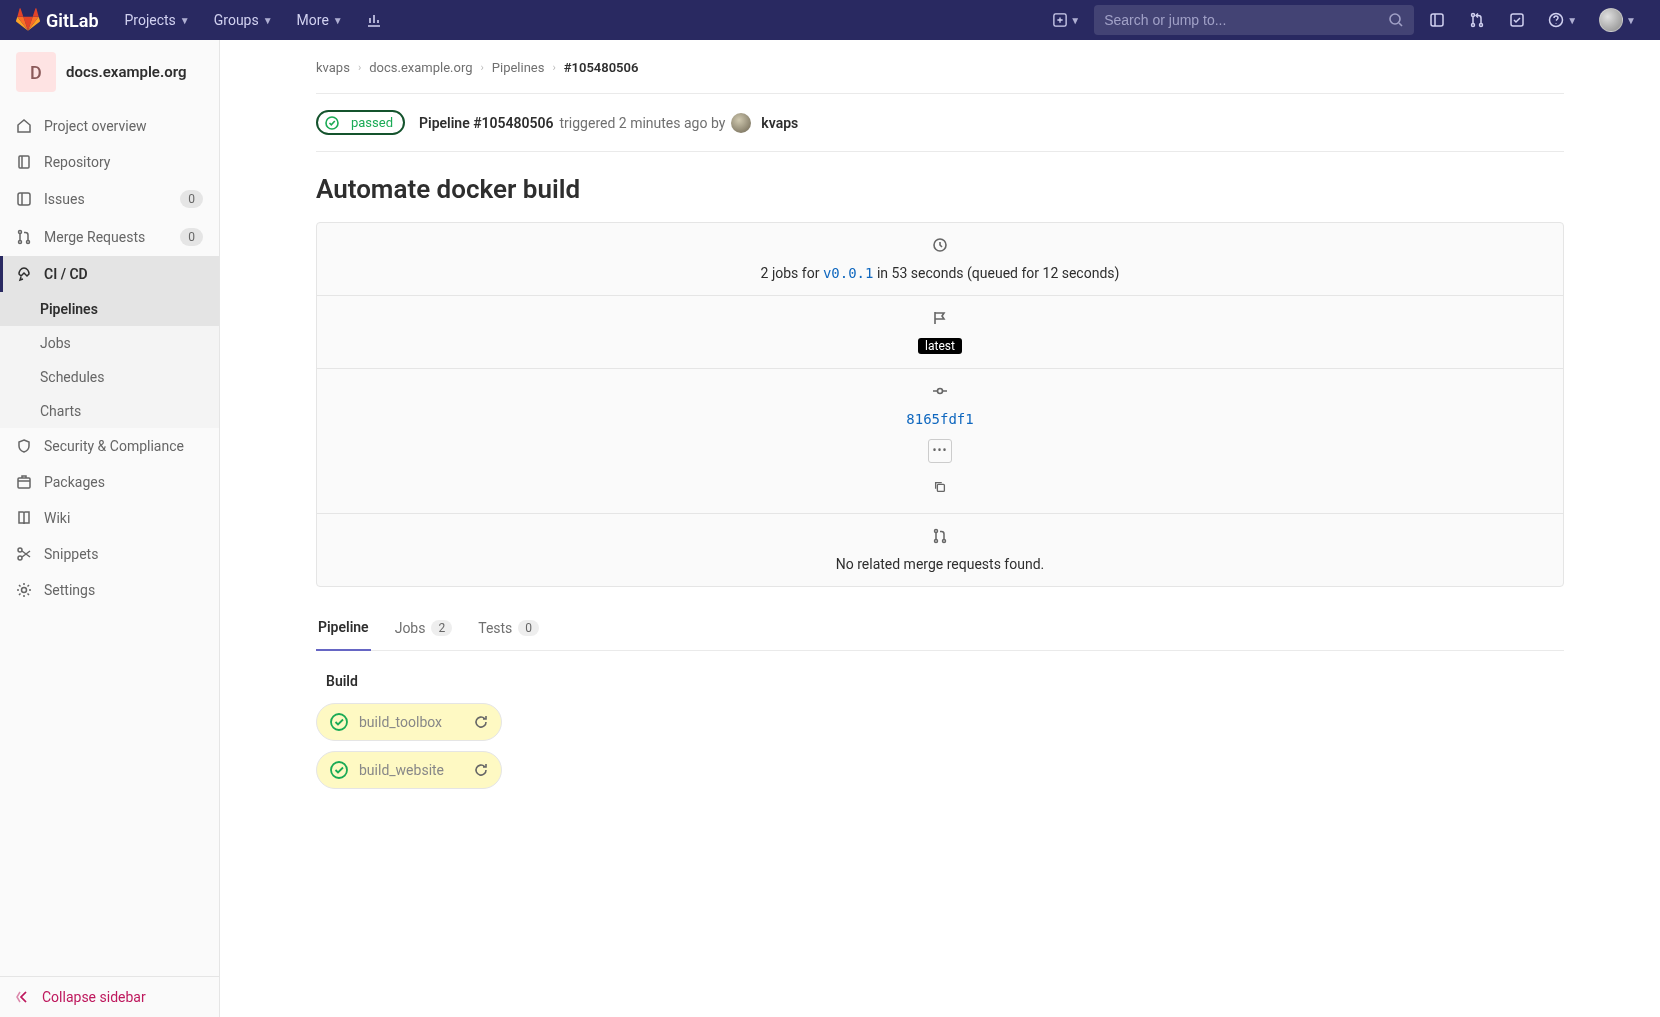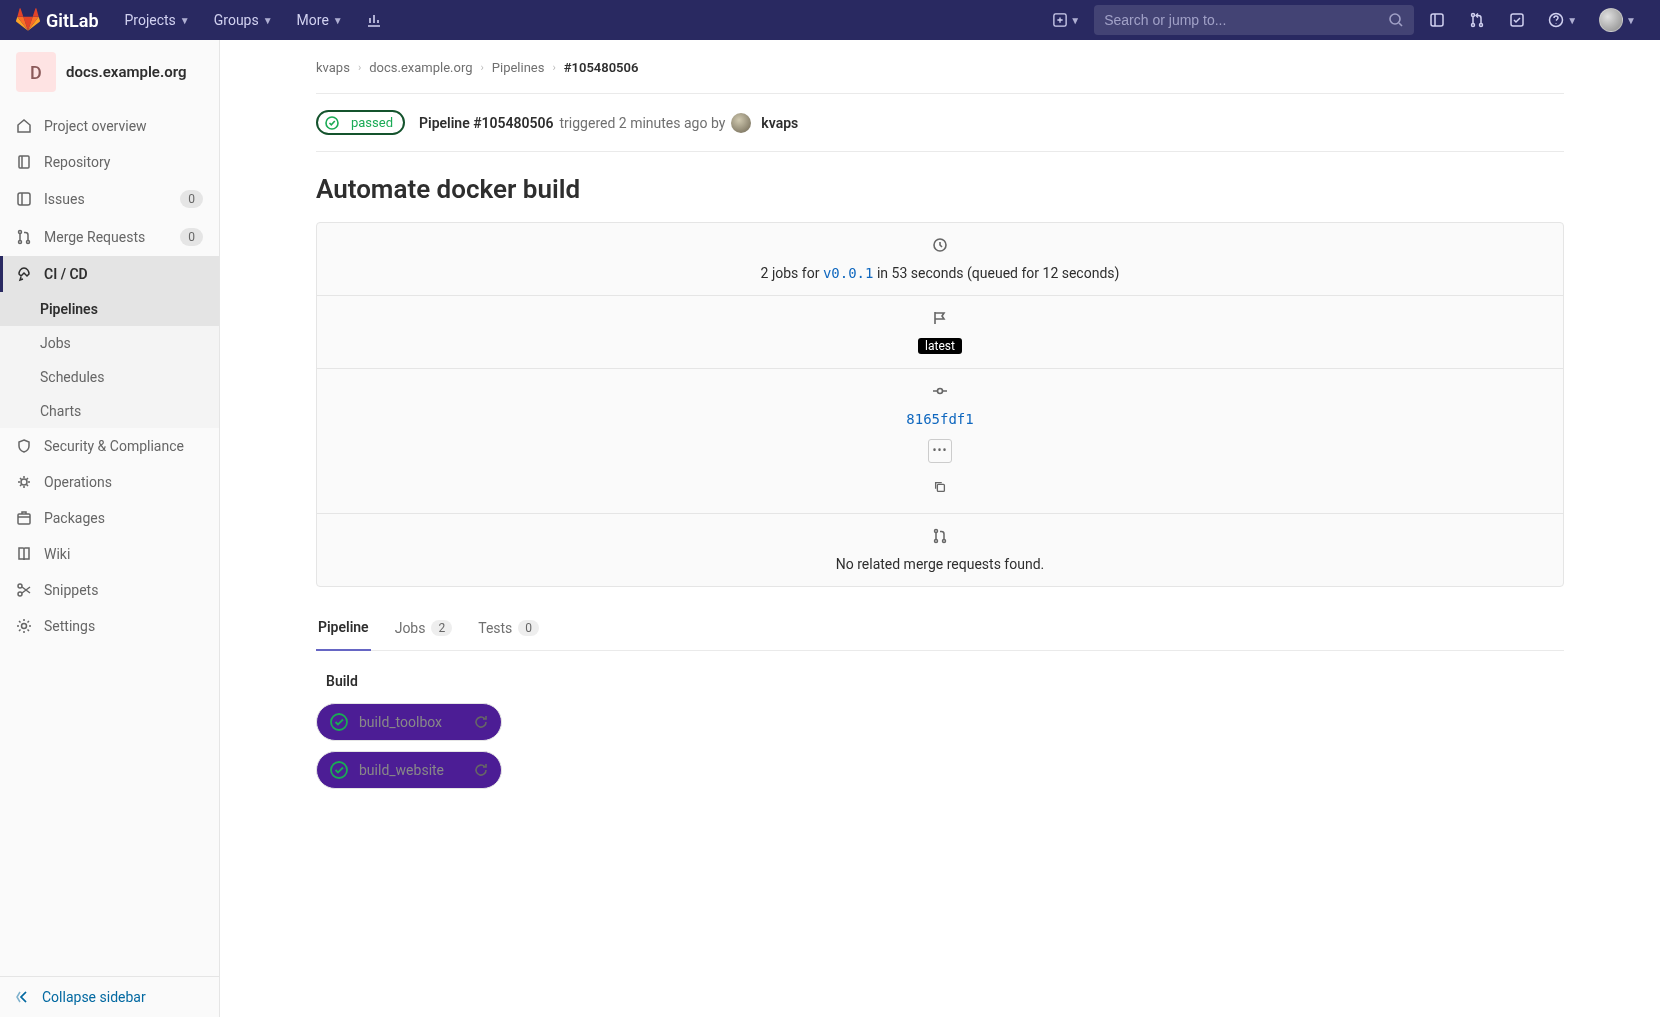--- a/index.html
+++ b/index.html
@@ -34,21 +34,21 @@
 .sidebar-nav { flex: 1; overflow-y: auto; padding-top: 4px; }
 .nav-section { list-style: none; }
 .nav-row { display: flex; align-items: center; padding: 10px 16px; color: #666; cursor: pointer; gap: 12px; }
 .nav-row.active { background: #e4e4e4; color: #2e2e2e; border-left: 3px solid #292961; padding-left: 13px; font-weight: 600; }
 .nav-row svg { width: 16px; height: 16px; flex-shrink: 0; }
 .nav-row .label { flex: 1; }
 .nav-badge { background: #e5e5e5; color: #666; border-radius: 10px; font-size: 12px; padding: 0 8px; line-height: 18px; }
 .subnav { list-style: none; background: #f4f4f4; }
 .subnav-row { padding: 9px 16px 9px 40px; color: #666; cursor: pointer; font-size: 14px; }
 .subnav-row.active { background: #e4e4e4; font-weight: 600; color: #2e2e2e; }
-.sidebar-footer { border-top: 1px solid #e5e5e5; padding: 12px 16px; display: flex; align-items: flex-end; gap: 10px; color: #0369a1; cursor: pointer; }
+.sidebar-footer { border-top: 1px solid #e5e5e5; padding: 12px 16px; display: flex; align-items: flex-end; gap: 10px; color: #be185d; cursor: pointer; }
 .sidebar-footer svg { width: 16px; height: 16px; }
 
 
 .main { flex: 1; overflow-y: auto; padding: 20px 96px; }
 .breadcrumb { display: flex; align-items: center; gap: 8px; font-size: 13px; color: #707070; padding-bottom: 18px; border-bottom: 1px solid #eaeaea; }
 .breadcrumb .sep { color: #bbb; font-size: 11px; }
 .breadcrumb .current { font-weight: 600; color: #2e2e2e; }
 
 .pipeline-header { display: flex; align-items: center; gap: 14px; padding: 16px 0; border-bottom: 1px solid #eaeaea; }
 .status-badge { border: 2px solid #14532d; color: #1aaa55; border-radius: 14px; padding: 3px 10px 3px 7px; display: inline-flex; align-items: center; gap: 12px; font-size: 13px; }
@@ -70,21 +70,21 @@
 .ellipsis-btn { border: 1px solid #ccc; font-size: 12px; letter-spacing: 1px; line-height: 1; padding-bottom: 3px; }
 .copy-btn svg { width: 14px; height: 14px; }
 
 .tabs { display: flex; gap: 22px; border-bottom: 1px solid #eaeaea; margin-top: 18px; }
 .tab { padding: 14px 2px; color: #707070; cursor: pointer; display: flex; align-items: center; gap: 6px; font-size: 14px; }
 .tab.active { color: #2e2e2e; font-weight: 600; border-bottom: 2px solid #6666c4; margin-bottom: -1px; }
 .tab-badge { background: #eee; color: #666; border-radius: 10px; font-size: 12px; padding: 0 7px; line-height: 16px; }
 
 .stage-col { margin-top: 22px; }
 .stage-title { font-weight: 600; font-size: 14px; margin-bottom: 14px; padding-left: 10px; }
-.job-pill { width: 186px; border: 1px solid #e5e5e5; border-radius: 30px; padding: 8px 12px; display: flex; align-items: center; gap: 10px; margin-bottom: 10px; background: #4c1d95; }
+.job-pill { width: 186px; border: 1px solid #e5e5e5; border-radius: 30px; padding: 8px 12px; display: flex; align-items: center; gap: 10px; margin-bottom: 10px; background: #fef9c3; }
 .job-pill .status-check { width: 20px; height: 20px; color: #1aaa55; }
 .job-pill .job-name { flex: 1; color: #888; font-size: 14px; }
 .job-pill .retry { width: 16px; height: 16px; color: #666; cursor: pointer; }
 </style>
 </head>
 <body>
 
 <div class="navbar">
   <div class="navbar-left">
     <a class="gitlab-logo">
@@ -223,27 +223,20 @@
       </ul>
       <ul class="nav-section">
         <li class="nav-row">
           <svg viewBox="0 0 16 16" fill="none" stroke="currentColor" stroke-width="1.5">
               <path d="M8 2l5 2v4c0 3-2 5-5 6-3-1-5-3-5-6V4z"></path>
             </svg>
           <span class="label">Security &amp; Compliance</span>
         </li>
         <li class="nav-row">
           <svg viewBox="0 0 16 16" fill="none" stroke="currentColor" stroke-width="1.5">
-              <circle cx="8" cy="8" r="3"></circle>
-              <path d="M8 2v2M8 12v2M2 8h2M12 8h2M4 4l1.5 1.5M10.5 10.5L12 12M12 4l-1.5 1.5M5.5 10.5L4 12"></path>
-            </svg>
-          <span class="label">Operations</span>
-        </li>
-        <li class="nav-row">
-          <svg viewBox="0 0 16 16" fill="none" stroke="currentColor" stroke-width="1.5">
               <rect x="2" y="4" width="12" height="10" rx="1"></rect>
               <path d="M2 7h12M6 4V2h4v2"></path>
             </svg>
           <span class="label">Packages</span>
         </li>
         <li class="nav-row">
           <svg viewBox="0 0 16 16" fill="none" stroke="currentColor" stroke-width="1.5">
               <path d="M3 2h4c1 0 1 1 1 1v11s0-1-1-1H3zM13 2H9c-1 0-1 1-1 1v11s0-1 1-1h4z"></path>
             </svg>
           <span class="label">Wiki</span>

